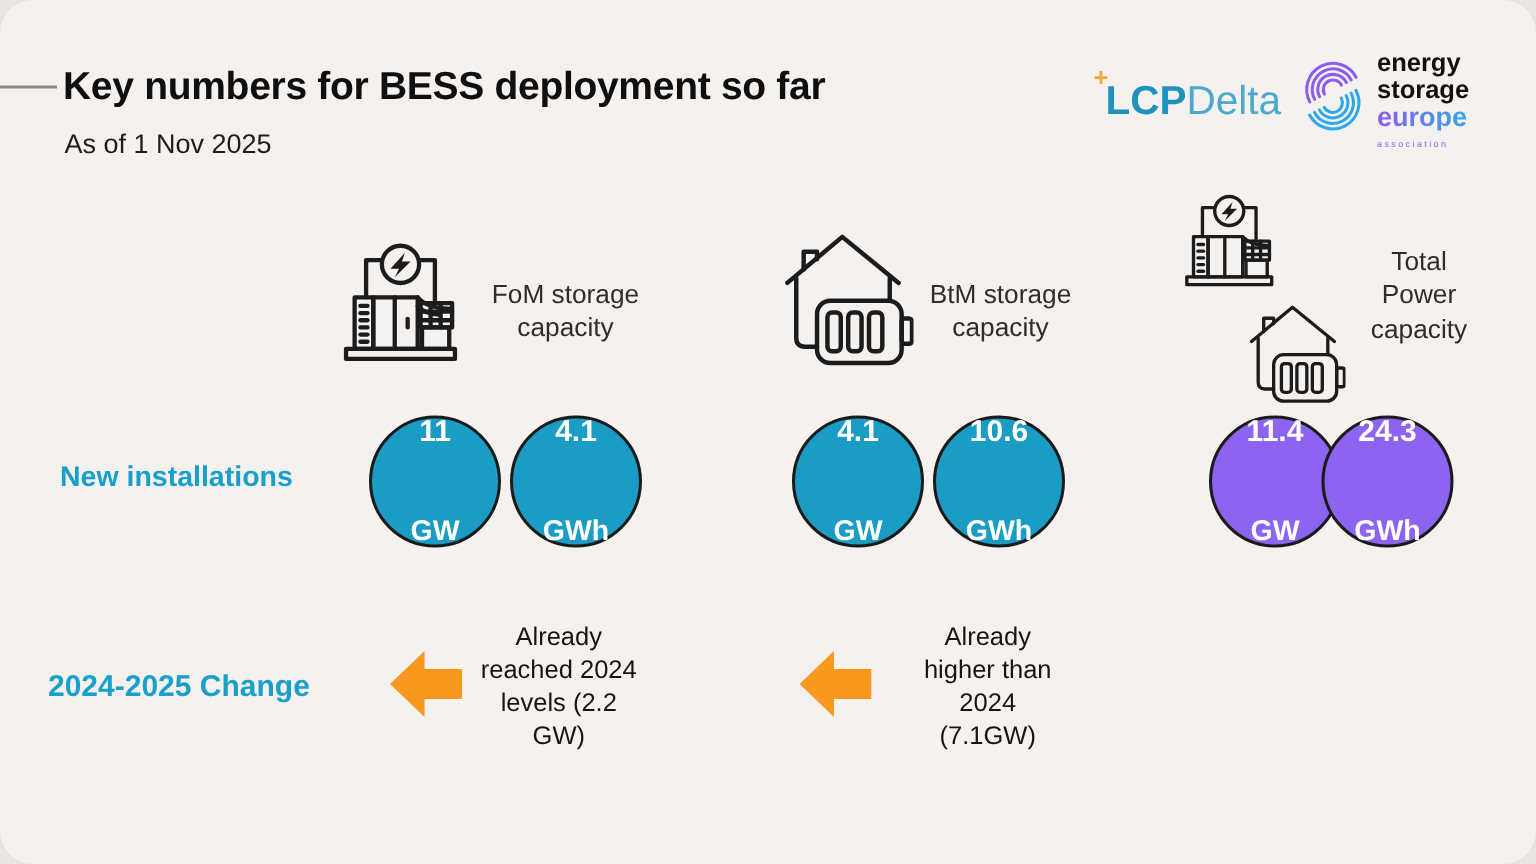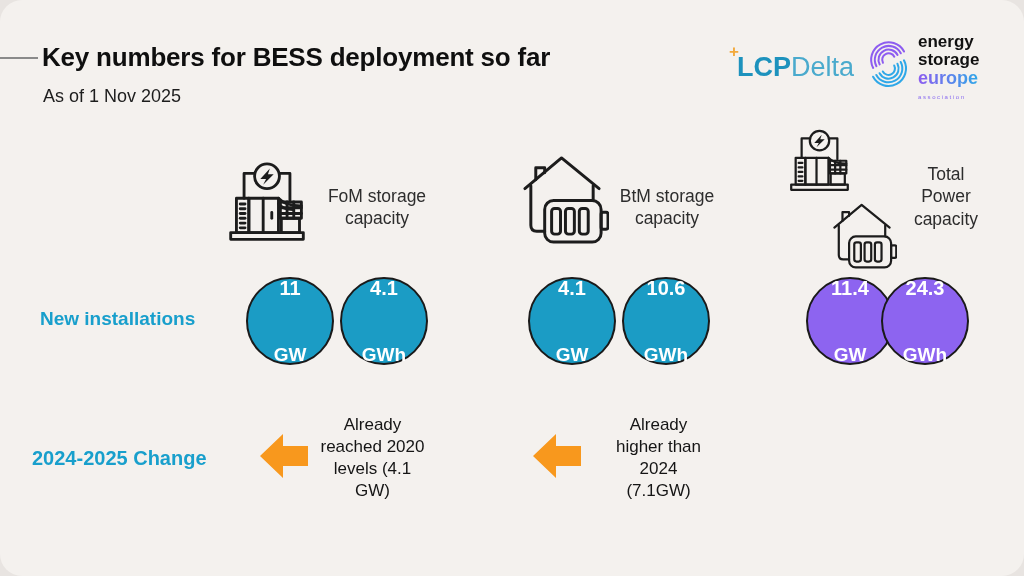--- a/index.html
+++ b/index.html
@@ -206,20 +206,20 @@
   <div class="abs stat-circle purple c6">
     <div class="val">24.3</div>
     <div class="unit">GWh</div>
   </div>
 
   <div class="abs row-label row2-label">2024-2025 Change</div>
 
   <svg class="abs arrow arrow1" width="48" height="50" viewBox="0 0 48 50">
     <polygon points="0,25 23,3 23,15 48,15 48,35 23,35 23,47" fill="#f8981d"></polygon>
   </svg>
-  <div class="abs note note1">Already reached 2020 levels (4.1 GW)</div>
+  <div class="abs note note1">Already reached 2024 levels (2.2 GW)</div>
 
   <svg class="abs arrow arrow2" width="48" height="50" viewBox="0 0 48 50">
     <polygon points="0,25 23,3 23,15 48,15 48,35 23,35 23,47" fill="#f8981d"></polygon>
   </svg>
   <div class="abs note note2">Already higher than 2024 (7.1GW)</div>
 
 </div>
 
 </body></html>

